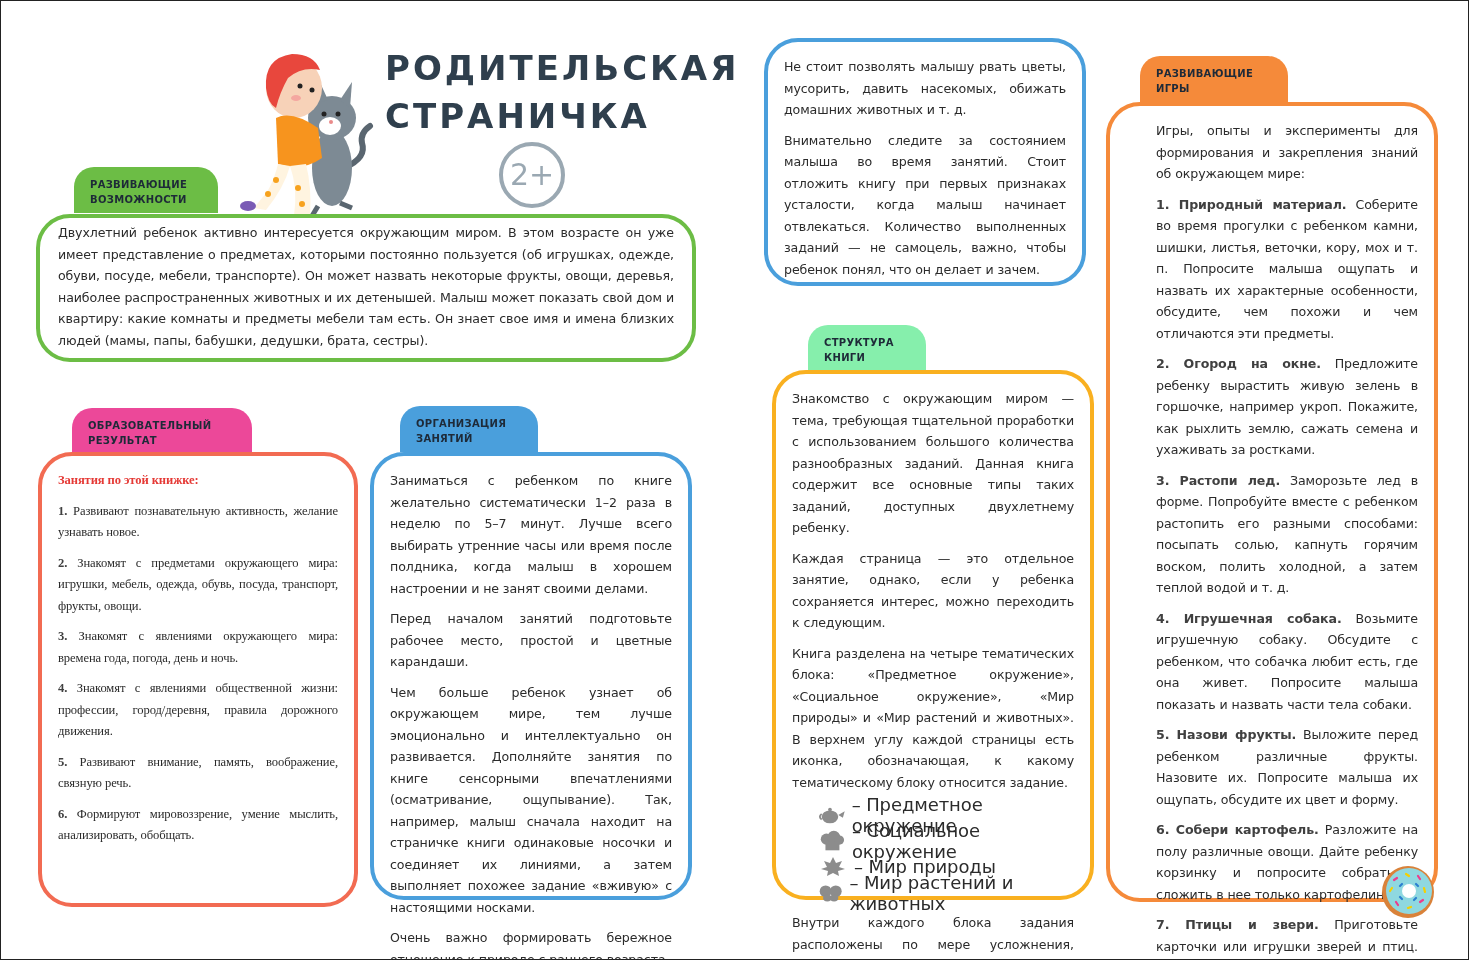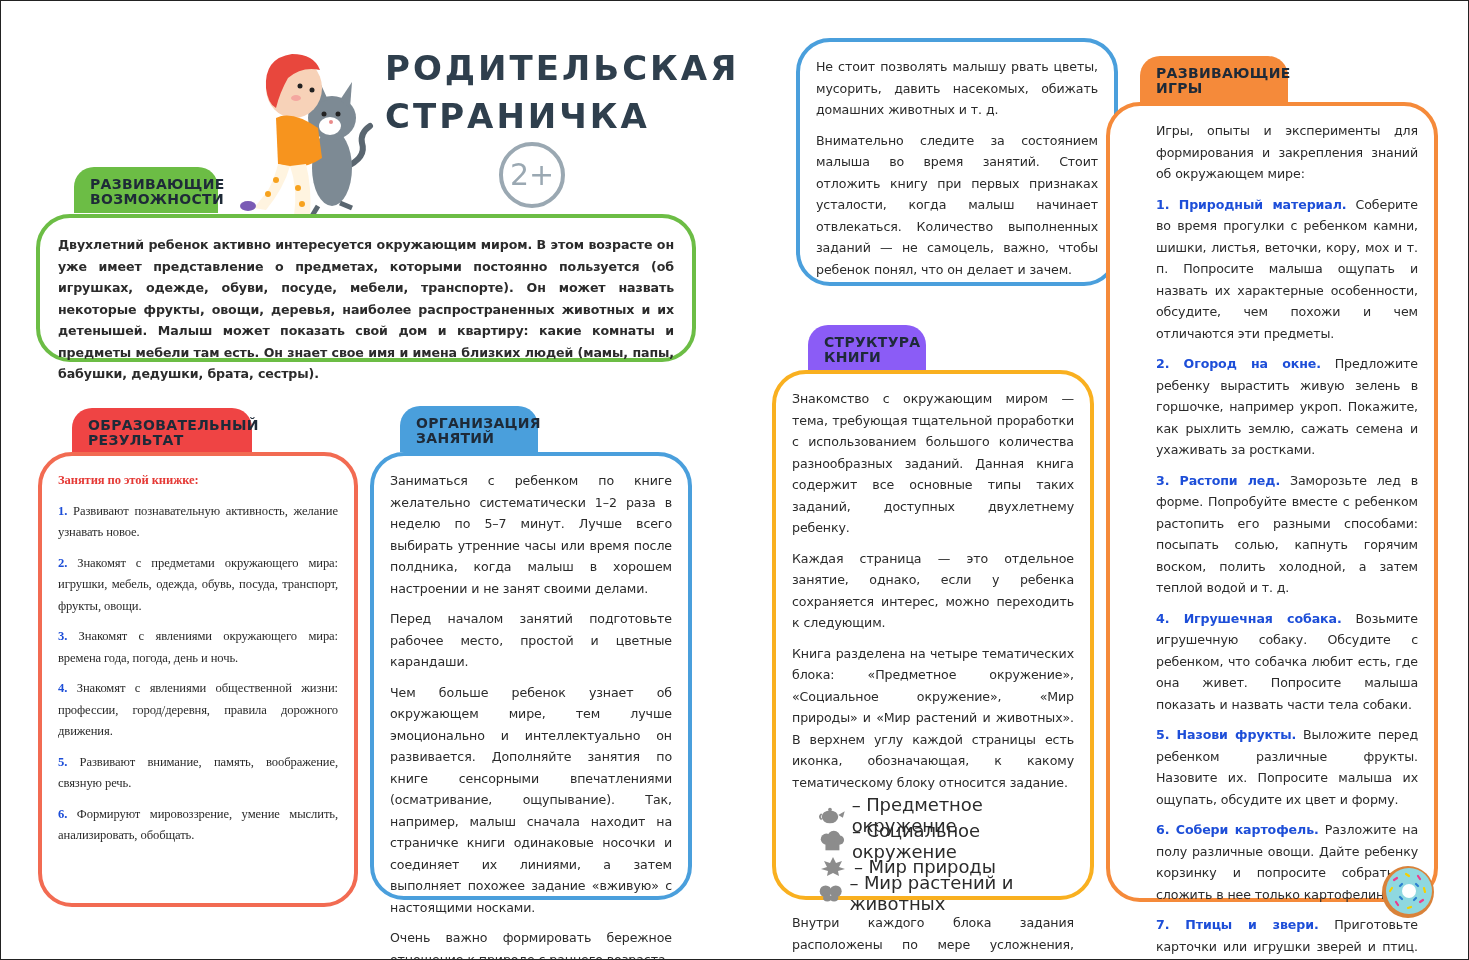--- a/index.html
+++ b/index.html
@@ -7,25 +7,25 @@
   body { font-family: "DejaVu Sans", sans-serif; color: #2b2b2b; position: relative; }
   .frame { position: absolute; left: 0; top: 0; width: 1469px; height: 960px; border: 1px solid #222; }
 
   .box {
     position: absolute; border-style: solid; border-width: 4px; border-radius: 34px;
     background: #fff; padding: 14px 16px;
     font-size: 12.6px; line-height: 21.5px; letter-spacing: -0.1px;
   }
   .box p { margin-bottom: 9px; text-align: justify; }
   .box p:last-child { margin-bottom: 0; }
-  .box b { font-weight: bold; color: #1d4ed8; }
+  .box b { font-weight: bold; color: #404040; }
 
   .tab {
     position: absolute; border-radius: 20px 20px 0 0; padding: 10px 14px 6px 16px;
-    font-family: "DejaVu Sans", sans-serif; font-weight: bold; font-size: 14px; line-height: 15px;
+    font-family: "DejaVu Sans", sans-serif; font-weight: bold; font-size: 10px; line-height: 15px;
     letter-spacing: 0.3px; color: #1e2a38;
   }
 
   .title {
     position: absolute; left: 385px; top: 44px; width: 300px; 
     font-family: "DejaVu Sans", sans-serif; font-size: 34px; line-height: 48px;
     letter-spacing: 3px; color: #2f3f4d; font-weight: bold;
   }
   .badge {
     position: absolute; left: 499px; top: 142px; width: 66px; height: 66px; border-radius: 50%;
@@ -75,25 +75,25 @@
 <div class="title">
   <div>РОДИТЕЛЬСКАЯ</div>
   <div>СТРАНИЧКА</div>
 </div>
 <div class="badge">2+</div>
 
 <div class="tab" style="left:74px;top:167px;width:144px;background:#6cbd45;">
   <div>РАЗВИВАЮЩИЕ</div>
   <div>ВОЗМОЖНОСТИ</div>
 </div>
-<div class="box" style="left:36px;top:214px;width:660px;height:148px;border-color:#6cbd45;padding:16px 18px;font-weight:bold;">
+<div class="box" style="left:36px;top:214px;width:660px;height:148px;border-color:#6cbd45;padding:4px 18px;">
   <p>Двухлетний ребенок активно интересуется окружающим миром. В этом возрасте он уже имеет представление о предметах, которыми постоянно пользуется (об игрушках, одежде, обуви, посуде, мебели, транспорте). Он может назвать некоторые фрукты, овощи, деревья, наиболее распространенных животных и их детенышей. Малыш может показать свой дом и квартиру: какие комнаты и предметы мебели там есть. Он знает свое имя и имена близких людей (мамы, папы, бабушки, дедушки, брата, сестры).</p>
 </div>
 
-<div class="tab" style="left:72px;top:408px;width:180px;background:#ef4444;">
+<div class="tab" style="left:72px;top:408px;width:180px;background:#ec4899;">
   <div>ОБРАЗОВАТЕЛЬНЫЙ</div>
   <div>РЕЗУЛЬТАТ</div>
 </div>
 <div class="box" style="left:38px;top:452px;width:320px;height:455px;border-color:#f26b52;font-family:Liberation Serif, serif;">
   <div class="red-label">Занятия по этой книжке:</div>
   <p><b>1.</b> <span>Развивают познавательную активность, желание узнавать новое.</span></p>
   <p><b>2.</b> <span>Знакомят с предметами окружающего мира: игрушки, мебель, одежда, обувь, посуда, транспорт, фрукты, овощи.</span></p>
   <p><b>3.</b> <span>Знакомят с явлениями окружающего мира: времена года, погода, день и ночь.</span></p>
   <p><b>4.</b> <span>Знакомят с явлениями общественной жизни: профессии, город/деревня, правила дорожного движения.</span></p>
   <p><b>5.</b> <span>Развивают внимание, память, воображение, связную речь.</span></p>
@@ -104,26 +104,26 @@
   <div>ОРГАНИЗАЦИЯ</div>
   <div>ЗАНЯТИЙ</div>
 </div>
 <div class="box" style="left:370px;top:452px;width:322px;height:448px;border-color:#4a9fdc;">
   <p>Заниматься с ребенком по книге желательно систематически 1–2 раза в неделю по 5–7 минут. Лучше всего выбирать утренние часы или время после полдника, когда малыш в хорошем настроении и не занят своими делами.</p>
   <p>Перед началом занятий подготовьте рабочее место, простой и цветные карандаши.</p>
   <p>Чем больше ребенок узнает об окружающем мире, тем лучше эмоционально и интеллектуально он развивается. Дополняйте занятия по книге сенсорными впечатлениями (осматривание, ощупывание). Так, например, малыш сначала находит на страничке книги одинаковые носочки и соединяет их линиями, а затем выполняет похожее задание «вживую» с настоящими носками.</p>
   <p>Очень важно формировать бережное отношение к природе с раннего возраста.</p>
 </div>
 
-<div class="box" style="left:796px;top:38px;width:322px;height:248px;border-color:#4a9fdc;">
+<div class="box" style="left:764px;top:38px;width:322px;height:248px;border-color:#4a9fdc;">
   <p>Не стоит позволять малышу рвать цветы, мусорить, давить насекомых, обижать домашних животных и т. д.</p>
   <p>Внимательно следите за состоянием малыша во время занятий. Стоит отложить книгу при первых признаках усталости, когда малыш начинает отвлекаться. Количество выполненных заданий — не самоцель, важно, чтобы ребенок понял, что он делает и зачем.</p>
 </div>
 
-<div class="tab" style="left:808px;top:325px;width:118px;background:#8b5cf6;">
+<div class="tab" style="left:808px;top:325px;width:118px;background:#86efac;">
   <div>СТРУКТУРА</div>
   <div>КНИГИ</div>
 </div>
 <div class="box" style="left:772px;top:370px;width:322px;height:530px;border-color:#f9b020;">
   <p>Знакомство с окружающим миром — тема, требующая тщательной проработки с использованием большого количества разнообразных заданий. Данная книга содержит все основные типы таких заданий, доступных двухлетнему ребенку.</p>
   <p>Каждая страница — это отдельное занятие, однако, если у ребенка сохраняется интерес, можно переходить к следующим.</p>
   <p>Книга разделена на четыре тематических блока: «Предметное окружение», «Социальное окружение», «Мир природы» и «Мир растений и животных». В верхнем углу каждой страницы есть иконка, обозначающая, к какому тематическому блоку относится задание.</p>
   <div style="margin-bottom:6px;">
     <div class="legend-row">
       <svg class="ic" viewBox="0 0 30 22">

